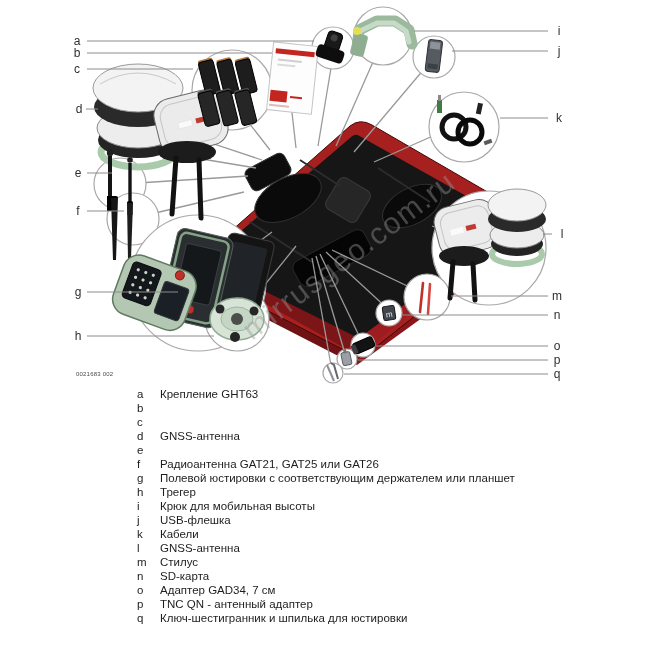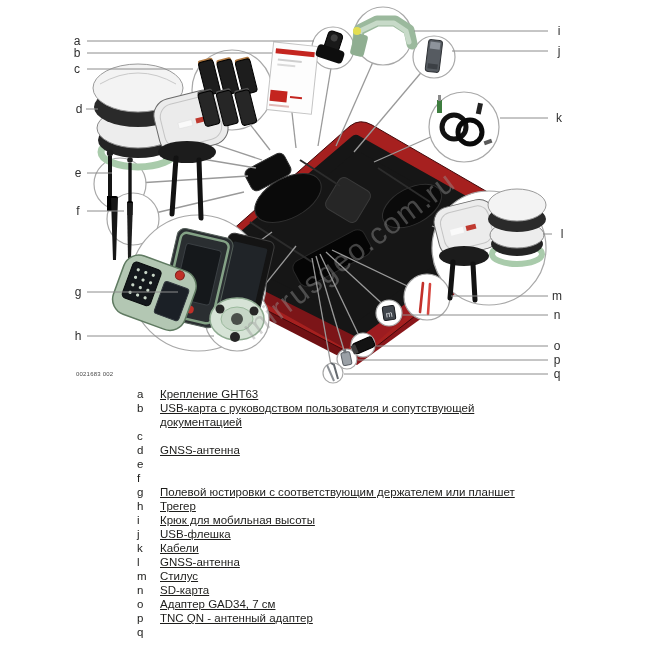--- a/index.html
+++ b/index.html
@@ -15,21 +15,21 @@
   .caption{
     position:absolute;left:76px;top:371px;font-size:6px;letter-spacing:.2px;color:#4a4a4a;
   }
   .watermark{
     position:absolute;left:246px;top:316px;transform:rotate(-37deg);transform-origin:left center;
     font-size:30px;letter-spacing:1.5px;color:#9a9a9a;opacity:.42;white-space:nowrap;pointer-events:none;
   }
   .legend{position:absolute;left:0;top:387px;width:650px;}
   .legend-row{display:flex;padding-left:137px;font-size:11.5px;line-height:14px;}
   .legend-key{flex:0 0 23px;}
-  .legend-label{max-width:385px;text-decoration:underline;}
+  .legend-label{max-width:385px;}
 </style>
 </head>
 <body>
 
 <div class="page">
   <div class="figure">
 
     <svg width="650" height="385" viewBox="0 0 650 385">
 
       <g>
@@ -307,38 +307,38 @@
   </div>
 
   <div class="legend" id="legend">
     <div class="legend-row">
       <span class="legend-key">a</span>
       <span class="legend-label">Крепление GHT63</span>
     </div>
 
     <div class="legend-row">
       <span class="legend-key">b</span>
-      <span class="legend-label">USB-карта с руководством пользователя и сопутствующей документацией</span>
     </div>
 
     <div class="legend-row">
       <span class="legend-key">c</span>
     </div>
 
     <div class="legend-row">
       <span class="legend-key">d</span>
       <span class="legend-label">GNSS-антенна</span>
     </div>
 
     <div class="legend-row">
       <span class="legend-key">e</span>
     </div>
 
     <div class="legend-row">
       <span class="legend-key">f</span>
+      <span class="legend-label">Радиоантенна GAT21, GAT25 или GAT26</span>
     </div>
 
     <div class="legend-row">
       <span class="legend-key">g</span>
       <span class="legend-label">Полевой юстировки с соответствующим держателем или планшет</span>
     </div>
 
     <div class="legend-row">
       <span class="legend-key">h</span>
       <span class="legend-label">Трегер</span>
@@ -379,16 +379,17 @@
       <span class="legend-label">Адаптер GAD34, 7 см</span>
     </div>
 
     <div class="legend-row">
       <span class="legend-key">p</span>
       <span class="legend-label">TNC QN - антенный адаптер</span>
     </div>
 
     <div class="legend-row">
       <span class="legend-key">q</span>
+      <span class="legend-label">Ключ-шестигранник и шпилька для юстировки</span>
     </div>
   </div>
 
 </div>
 
 </body></html>

